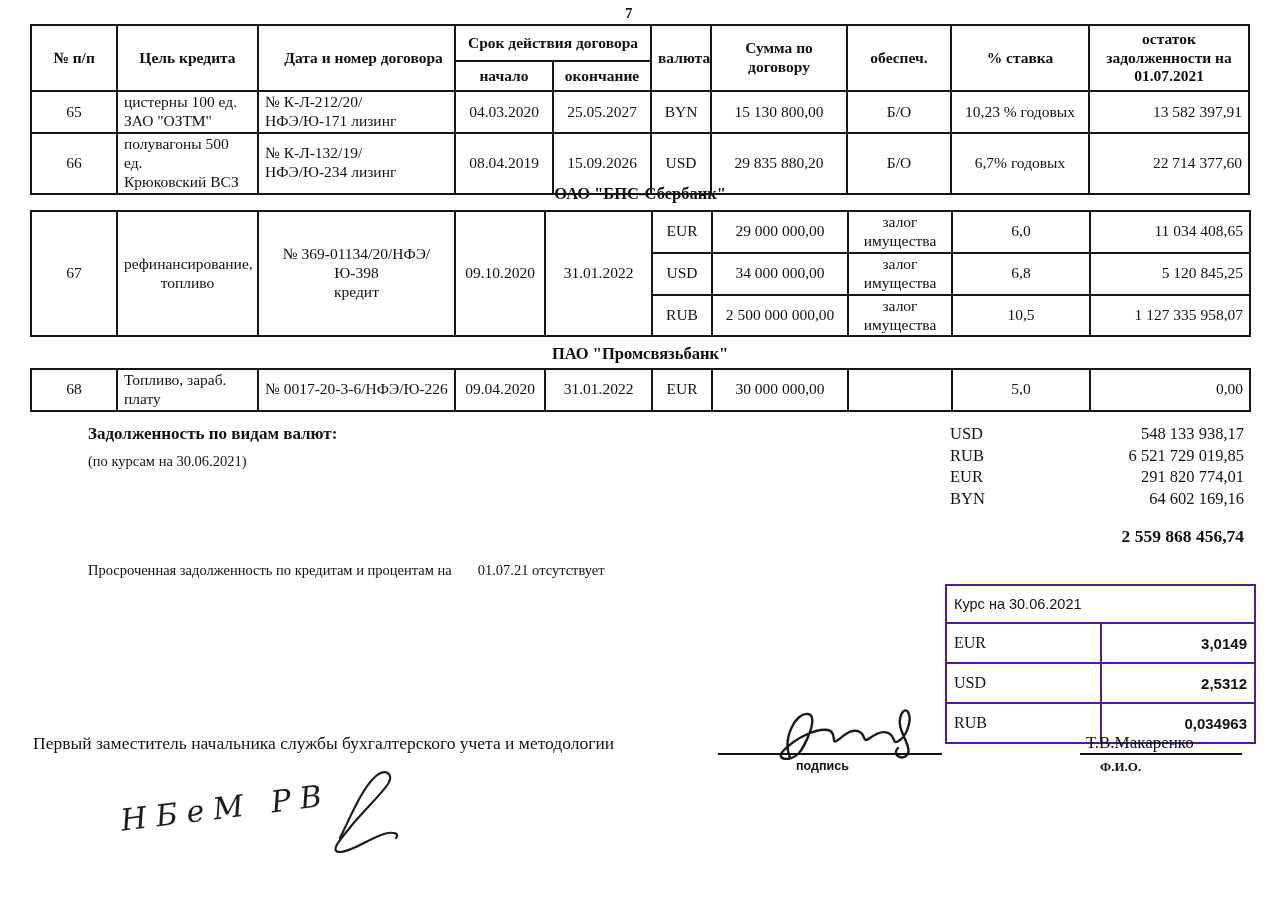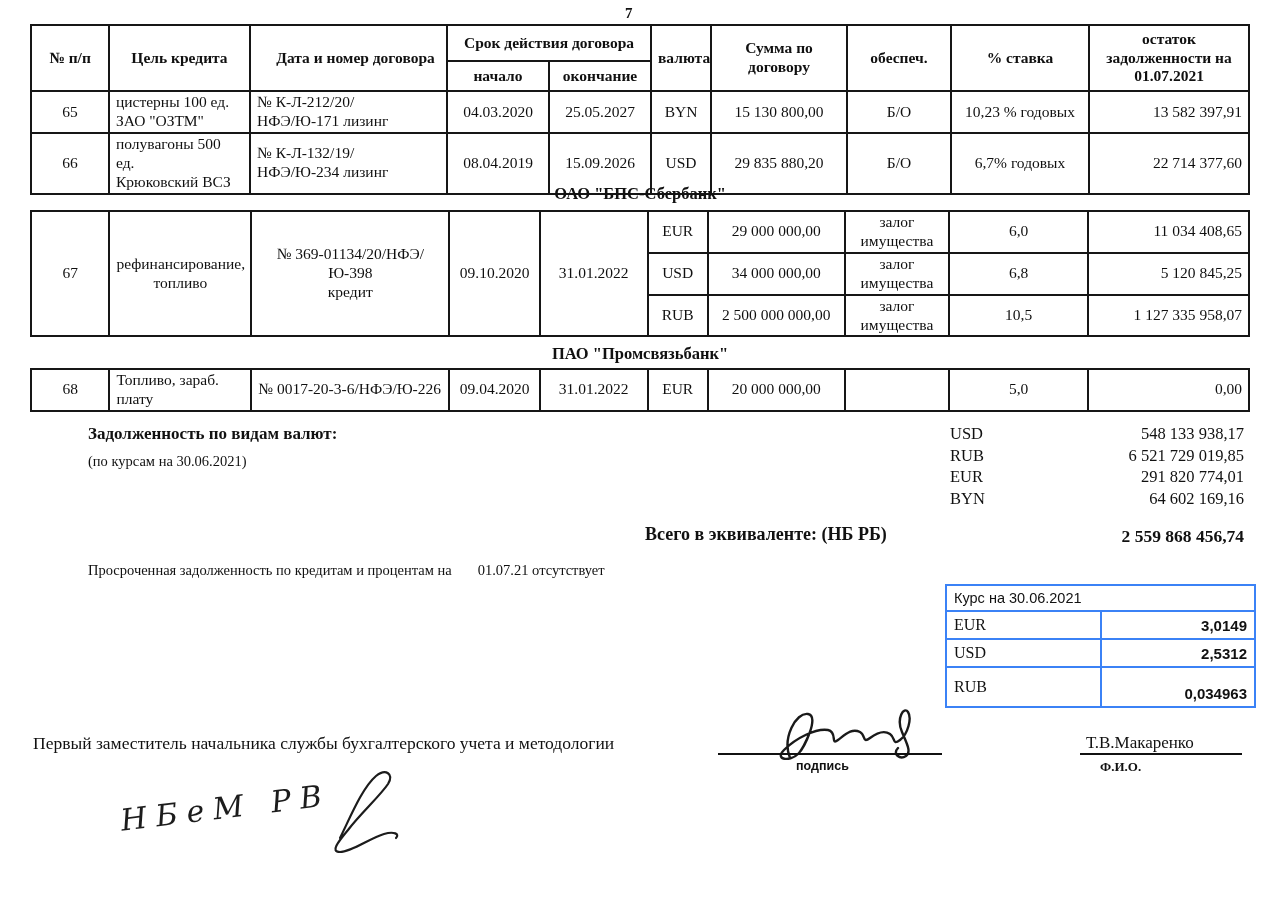--- a/index.html
+++ b/index.html
@@ -13,21 +13,21 @@
 
   
   table { border-collapse:collapse; table-layout:fixed; background:#fff; }
   .credit-table td, .credit-table th {
     border:2px solid #161616; padding:1px 6px;
     font-size:15.5px; line-height:1.22; vertical-align:middle;
     font-family:"Liberation Serif", serif; color:#101010;
     overflow:hidden;
   }
   .credit-table th { font-weight:bold; text-align:center; }
-  .c-num   { width:78px;  text-align:center; }
+  .c-num   { width:86px;  text-align:center; }
   .c-purp  { width:141px; text-align:left; }
   .c-contr { width:197px; text-align:left; }
   .c-start { width:90px;  text-align:center;margin-left:46px; }
   .c-end   { width:107px; text-align:center; }
   .c-cur   { width:60px;  text-align:center; }
   .c-amt   { width:136px; text-align:center; }
   .c-coll  { width:104px; text-align:center; }
   .c-rate  { width:138px; text-align:center; }
   .c-bal   { width:160px; text-align:right; }
   .small-cell { font-size:13px; line-height:1.15; }
@@ -39,21 +39,21 @@
   .cur-list { width:294px; font-size:16.5px; }
   .cur-row { display:flex; justify-content:space-between; height:21.5px; }
 
   .total-label { font-size:18px; font-weight:bold; }
   .total-value { font-size:17.5px; font-weight:bold; }
 
   .overdue { font-size:14.5px; }
   .overdue .gap { display:inline-block; width:26px; }
 
   
-  .rates-table td { border:2px solid #3b82f6; padding:4px 7px; }
+  .rates-table td { border:2px solid #4c1d95; padding:10px 7px; }
   .rates-title { font-family:"Liberation Sans", sans-serif; font-size:14.5px; }
   .rates-cur { font-family:"Liberation Serif", serif; font-size:16px; }
   .rates-val { font-family:"Liberation Sans", sans-serif; font-size:15px; font-weight:bold; text-align:right;border-radius:8px; }
 
   
   .position-title { font-size:17.5px; }
   .sig-line { border-bottom:2px solid #111; }
   .sig-label { font-family:"Liberation Sans", sans-serif; font-size:12.5px; font-weight:bold; }
   .fio-name { font-size:17px; }
   .fio-label { font-size:13px; font-weight:bold; }
@@ -180,21 +180,21 @@
 
   <table class="credit-table abs" style="left:30px; top:368px; width:1220px;">
     <tbody>
         <tr style="height:38px;">
       <td class="c-num">68</td>
       <td class="c-purp">Топливо, зараб. плату</td>
       <td class="c-contr">№ 0017-20-3-6/НФЭ/Ю-226</td>
       <td class="c-start">09.04.2020</td>
       <td class="c-end">31.01.2022</td>
       <td class="c-cur">EUR</td>
-      <td class="c-amt">20 000 000,00</td>
+      <td class="c-amt">30 000 000,00</td>
       <td class="c-coll"></td>
       <td class="c-rate">5,0</td>
       <td class="c-bal">0,00</td>
     </tr>
   </tbody>
     </table>
 
   <div class="abs" style="left:88px; top:424px;">
     <div class="debt-title">Задолженность  по видам валют:</div>
     <div class="debt-sub">(по курсам на 30.06.2021)</div>
@@ -212,21 +212,20 @@
     <div class="cur-row">
       <span>EUR</span>
       <span>291 820 774,01</span>
     </div>
     <div class="cur-row">
       <span>BYN</span>
       <span>64 602 169,16</span>
     </div>
   </div>
 
-  <div class="abs total-label" style="left:645px; top:524px;">Всего в эквиваленте: (НБ РБ)</div>
   <div class="abs total-value" style="right:36px; top:526px;">2 559 868 456,74</div>
 
   <div class="abs overdue" style="left:88px; top:562px;">
     <span>Просроченная задолженность по кредитам и процентам на</span><span class="gap"></span><span>01.07.21</span>
     <span>отсутствует</span>
   </div>
 
   <table class="rates-table abs" style="left:945px; top:584px; width:311px;">
     <tbody>
         <tr style="height:26px;">

